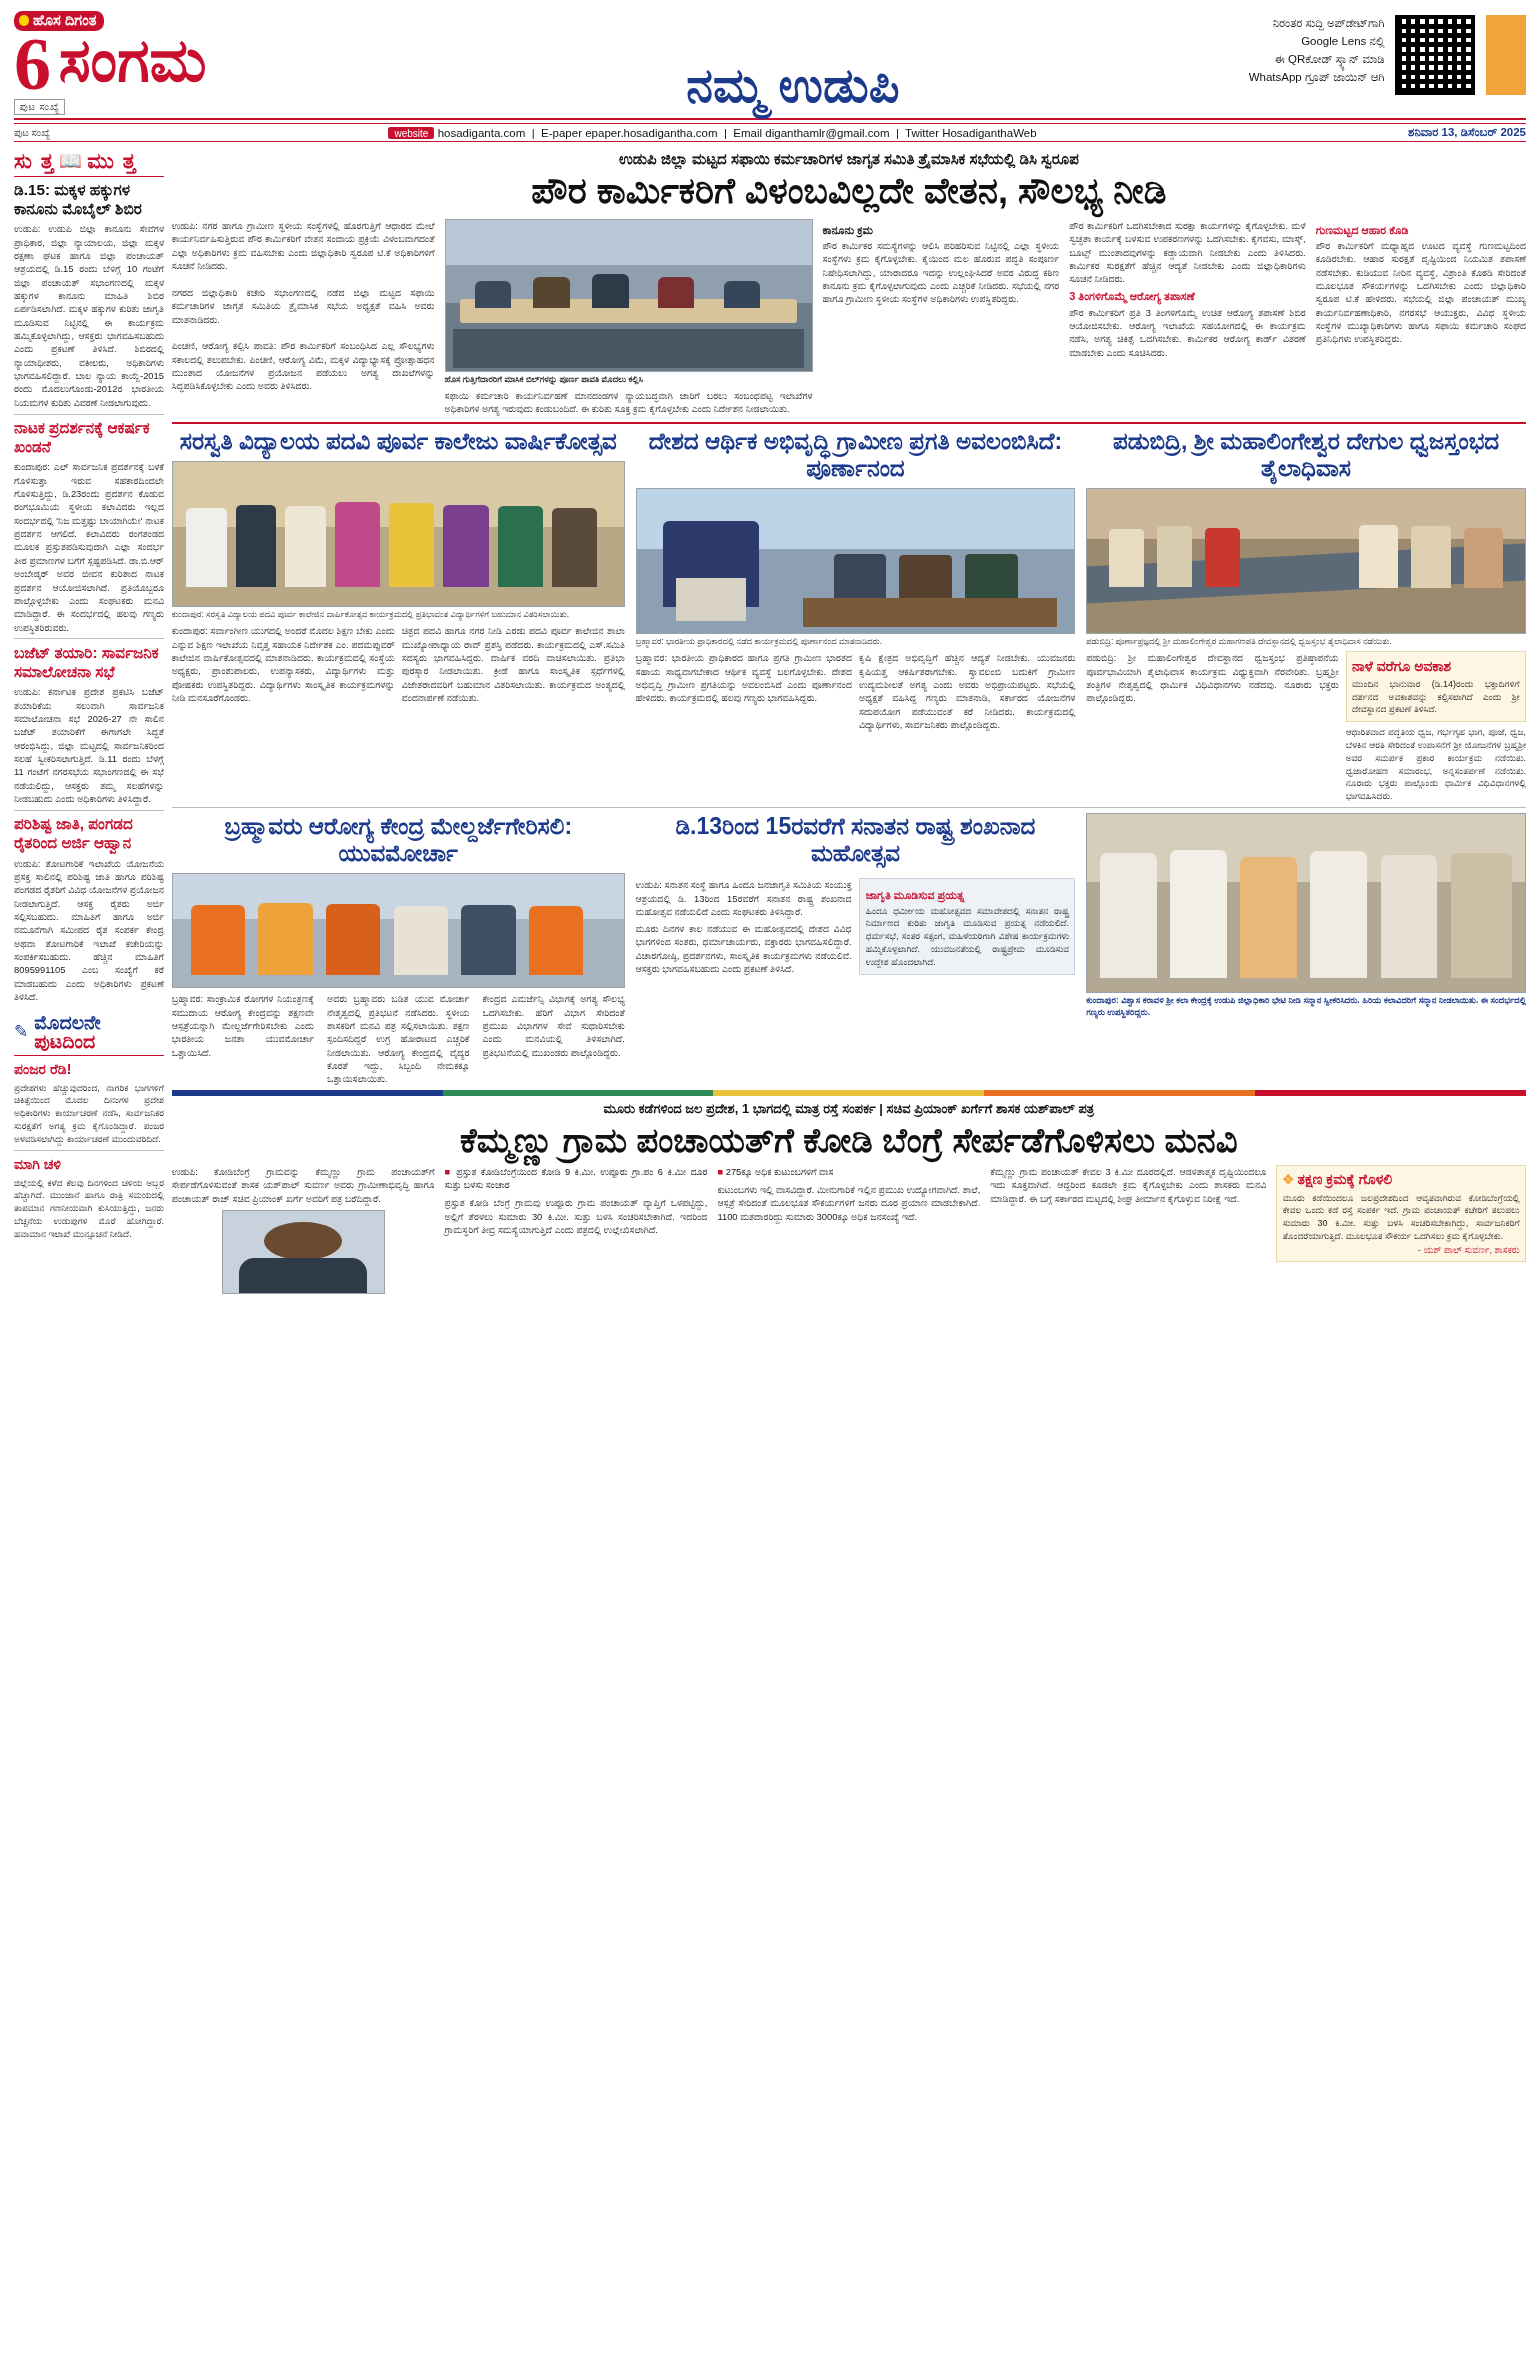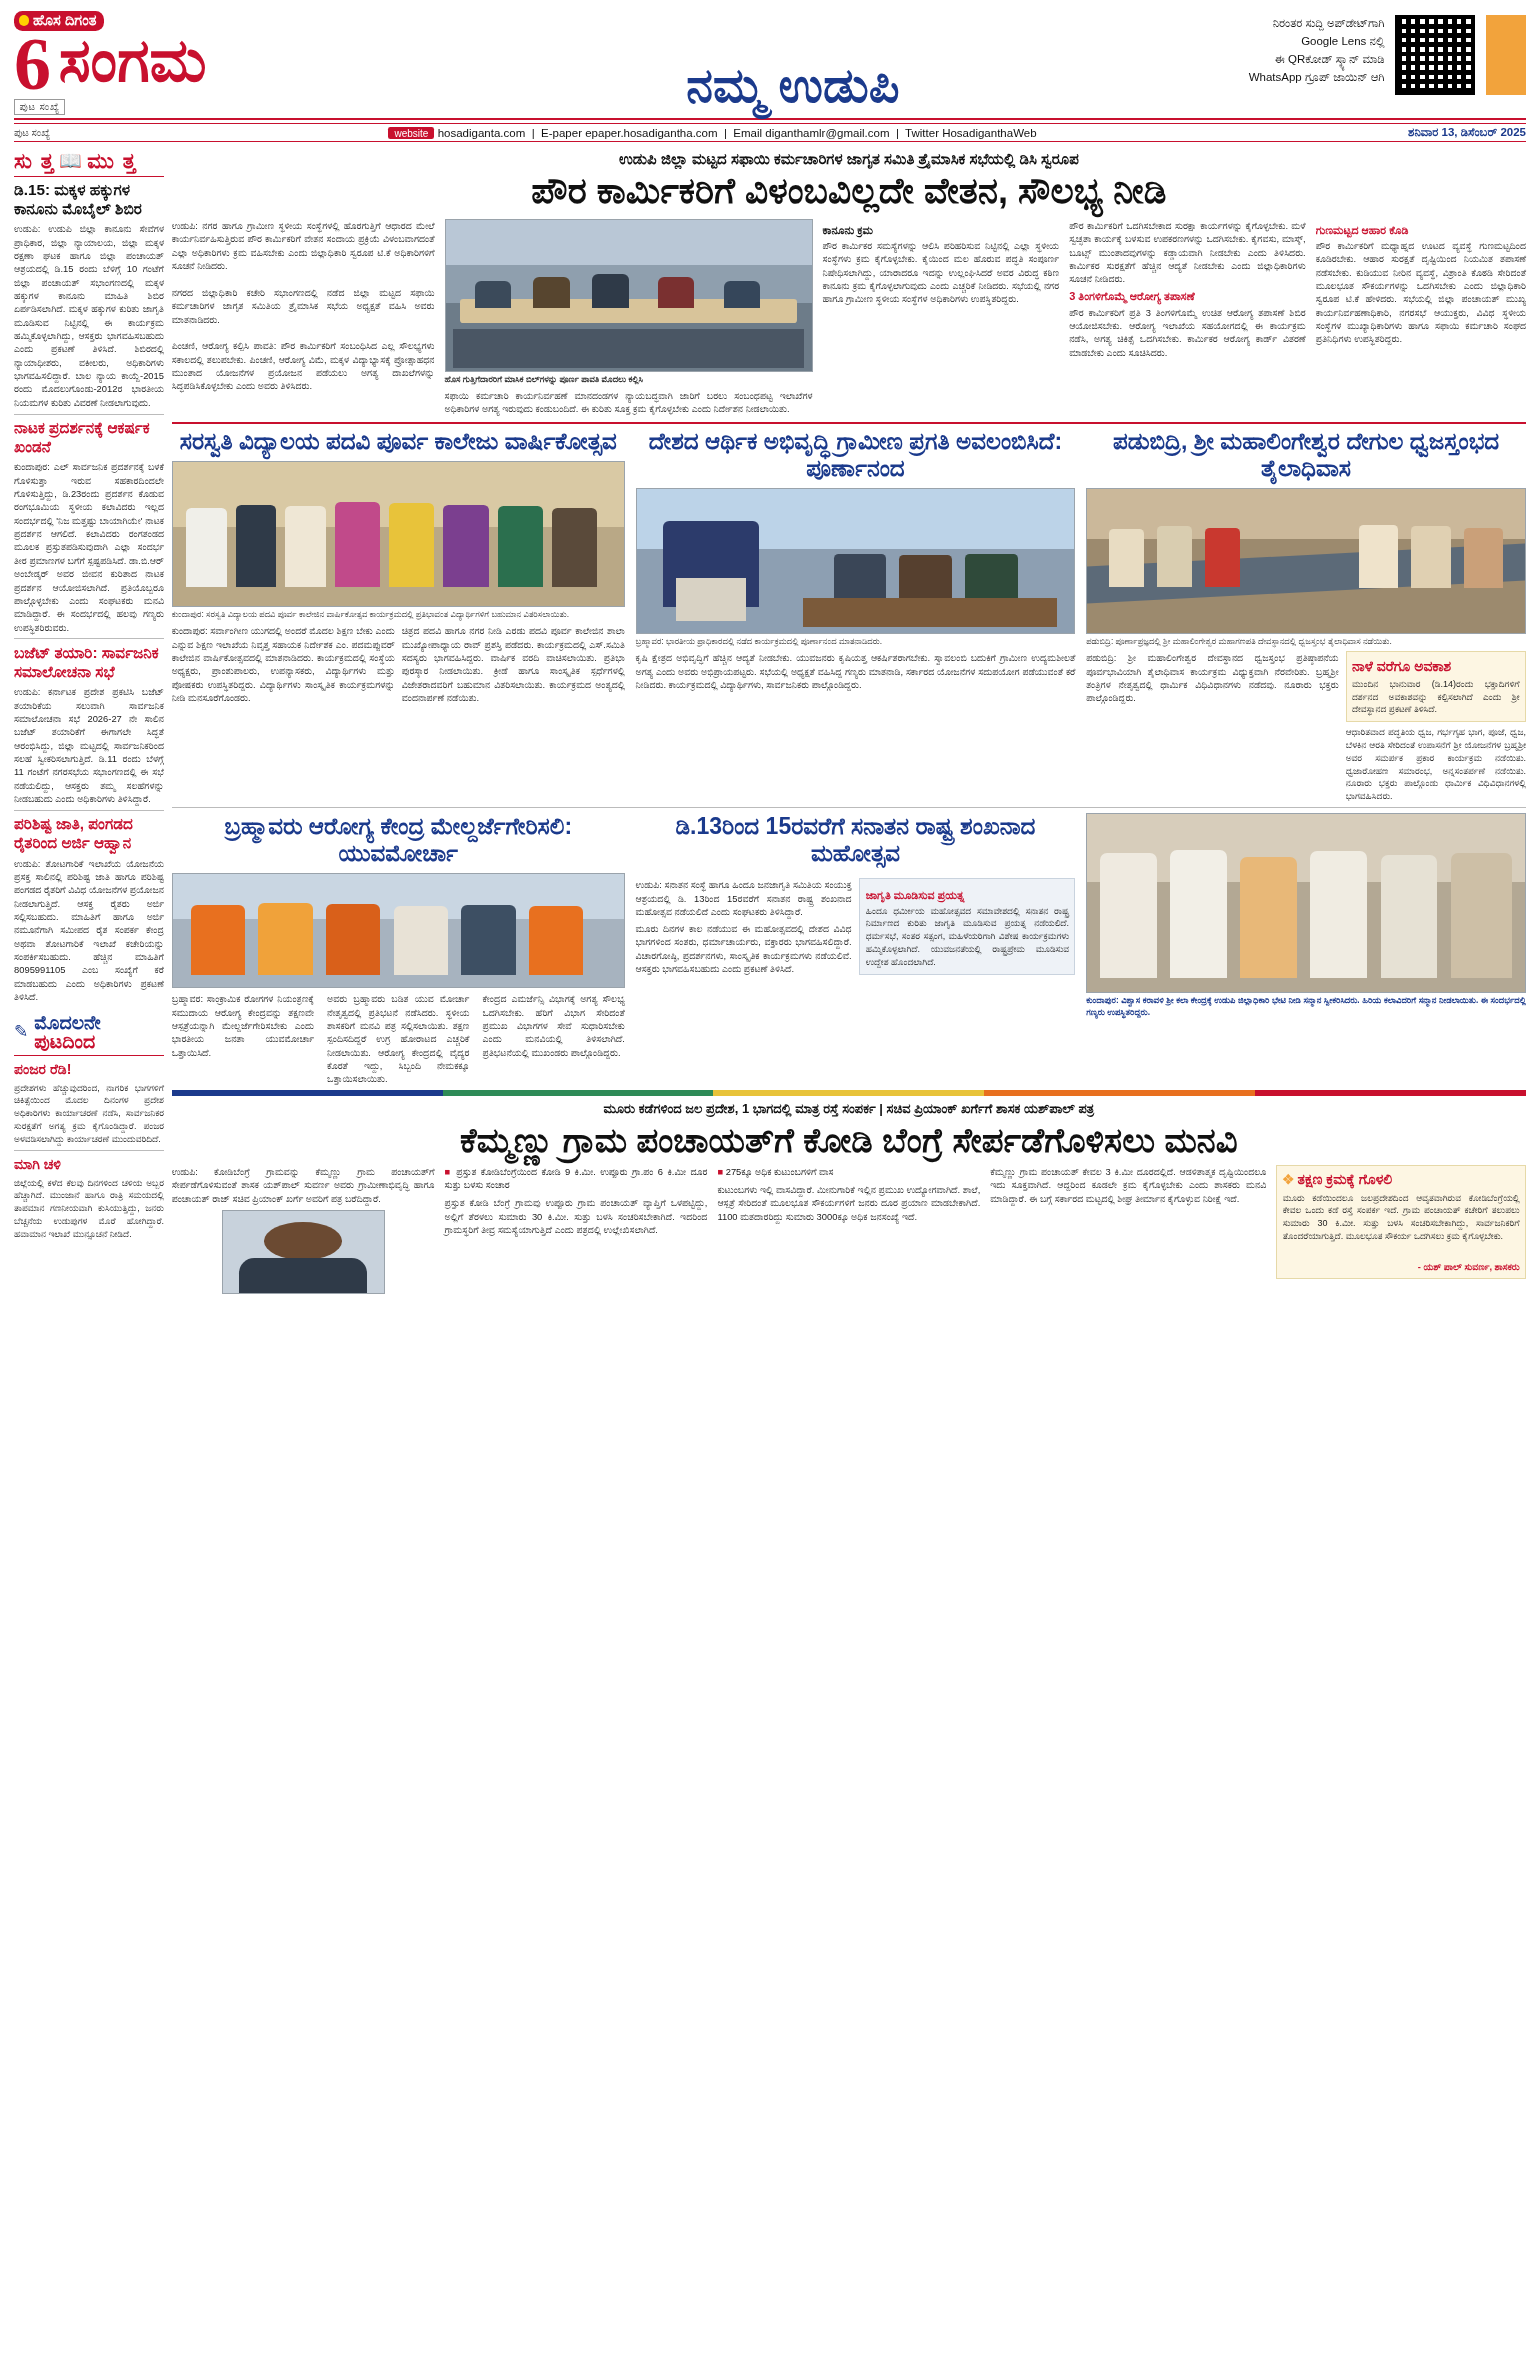--- a/index.html
+++ b/index.html
@@ -155,21 +155,21 @@
   .bottom-headline {
     font-size:34px; font-weight:bold; color:#111; text-align:center; line-height:1.12; margin:3.1px 0 6.1px 0;
   }
 
   .bullet-li { font-size:9.4px; line-height:1.42; text-align:justify; }
   .tri { color:#c8102e; font-weight:bold; }
 
   .colorbar { display:flex; height:5.4px; margin:4.6px 0; }
   .colorbar i { flex:1; }
 
-  .signature { font-size:9.2px; font-weight:bold; color:#c8102e; text-align:right; margin-top:19px;}
+  .signature { font-size:9.2px; font-weight:normal; color:#c8102e; text-align:right; margin-top:2px;}
 </style>
 </head>
 <body>
 
 <div class="page">
 
   <div class="masthead">
     <div class="mast-left">
       <div class="hosa-tag">
         <span class="hosa-dot"></span>
@@ -346,20 +346,23 @@
             <div style="position:absolute;left:6%;top:22%;width:22%;height:60%;background:#2c3b6b;border-radius:6.1px 6.1px 0 0"></div>
             <div style="position:absolute;left:9%;top:62%;width:16%;height:30%;background:#d8d2c4"></div>
             <div style="position:absolute;left:45%;top:45%;width:12%;height:40%;background:#3a4657;border-radius:4.6px 4.6px 0 0"></div>
             <div style="position:absolute;left:60%;top:46%;width:12%;height:39%;background:#56402f;border-radius:4.6px 4.6px 0 0"></div>
             <div style="position:absolute;left:75%;top:45%;width:12%;height:40%;background:#2f4a3a;border-radius:4.6px 4.6px 0 0"></div>
             <div style="position:absolute;left:38%;top:76%;width:58%;height:20%;background:#7b5a3a"></div>
           </div>
           <div class="cap">ಬ್ರಹ್ಮಾವರ: ಭಾರತೀಯ ಪ್ರಾಧಿಕಾರದಲ್ಲಿ ನಡೆದ ಕಾರ್ಯಕ್ರಮದಲ್ಲಿ ಪೂರ್ಣಾನಂದ ಮಾತನಾಡಿದರು.</div>
           <div class="cols3" style="margin-top:3.8px;gap:7px">
             <div style="flex:1">
+                <div class="body-text">ಬ್ರಹ್ಮಾವರ: ಭಾರತೀಯ ಪ್ರಾಧಿಕಾರದ ಹಾಗೂ ಪ್ರಗತಿ ಗ್ರಾಮೀಣ ಭಾರತದ ಸಹಾಯ ಸಾಧ್ಯವಾಗಬೇಕಾದ ಆರ್ಥಿಕ ವ್ಯವಸ್ಥೆ ಬಲಗೊಳ್ಳಬೇಕು. ದೇಶದ ಅಭಿವೃದ್ಧಿ ಗ್ರಾಮೀಣ ಪ್ರಗತಿಯನ್ನು ಅವಲಂಬಿಸಿದೆ ಎಂದು ಪೂರ್ಣಾನಂದ ಹೇಳಿದರು. ಕಾರ್ಯಕ್ರಮದಲ್ಲಿ ಹಲವು ಗಣ್ಯರು ಭಾಗವಹಿಸಿದ್ದರು.</div>
+              </div>
+            <div style="flex:1">
                 <div class="body-text">ಕೃಷಿ ಕ್ಷೇತ್ರದ ಅಭಿವೃದ್ಧಿಗೆ ಹೆಚ್ಚಿನ ಆದ್ಯತೆ ನೀಡಬೇಕು. ಯುವಜನರು ಕೃಷಿಯತ್ತ ಆಕರ್ಷಿತರಾಗಬೇಕು. ಸ್ವಾವಲಂಬಿ ಬದುಕಿಗೆ ಗ್ರಾಮೀಣ ಉದ್ಯಮಶೀಲತೆ ಅಗತ್ಯ ಎಂದು ಅವರು ಅಭಿಪ್ರಾಯಪಟ್ಟರು. ಸಭೆಯಲ್ಲಿ ಅಧ್ಯಕ್ಷತೆ ವಹಿಸಿದ್ದ ಗಣ್ಯರು ಮಾತನಾಡಿ, ಸರ್ಕಾರದ ಯೋಜನೆಗಳ ಸದುಪಯೋಗ ಪಡೆಯುವಂತೆ ಕರೆ ನೀಡಿದರು. ಕಾರ್ಯಕ್ರಮದಲ್ಲಿ ವಿದ್ಯಾರ್ಥಿಗಳು, ಸಾರ್ವಜನಿಕರು ಪಾಲ್ಗೊಂಡಿದ್ದರು.</div>
               </div>
           </div>
         </div>
 
         <div style="width:33%">
           <div class="story-title">ಪಡುಬಿದ್ರಿ, ಶ್ರೀ ಮಹಾಲಿಂಗೇಶ್ವರ ದೇಗುಲ ಧ್ವಜಸ್ತಂಭದ ತೈಲಾಧಿವಾಸ</div>
           <div class="photo" style="height:146px">
             <div style="position:absolute;inset:0;background:linear-gradient(#cbb89a 0 35%,#9c8a6e 35% 100%)"></div>
             <div style="position:absolute;left:0;top:46%;width:100%;height:26%;background:#5c6a78;transform:skewY(-3deg)"></div>

